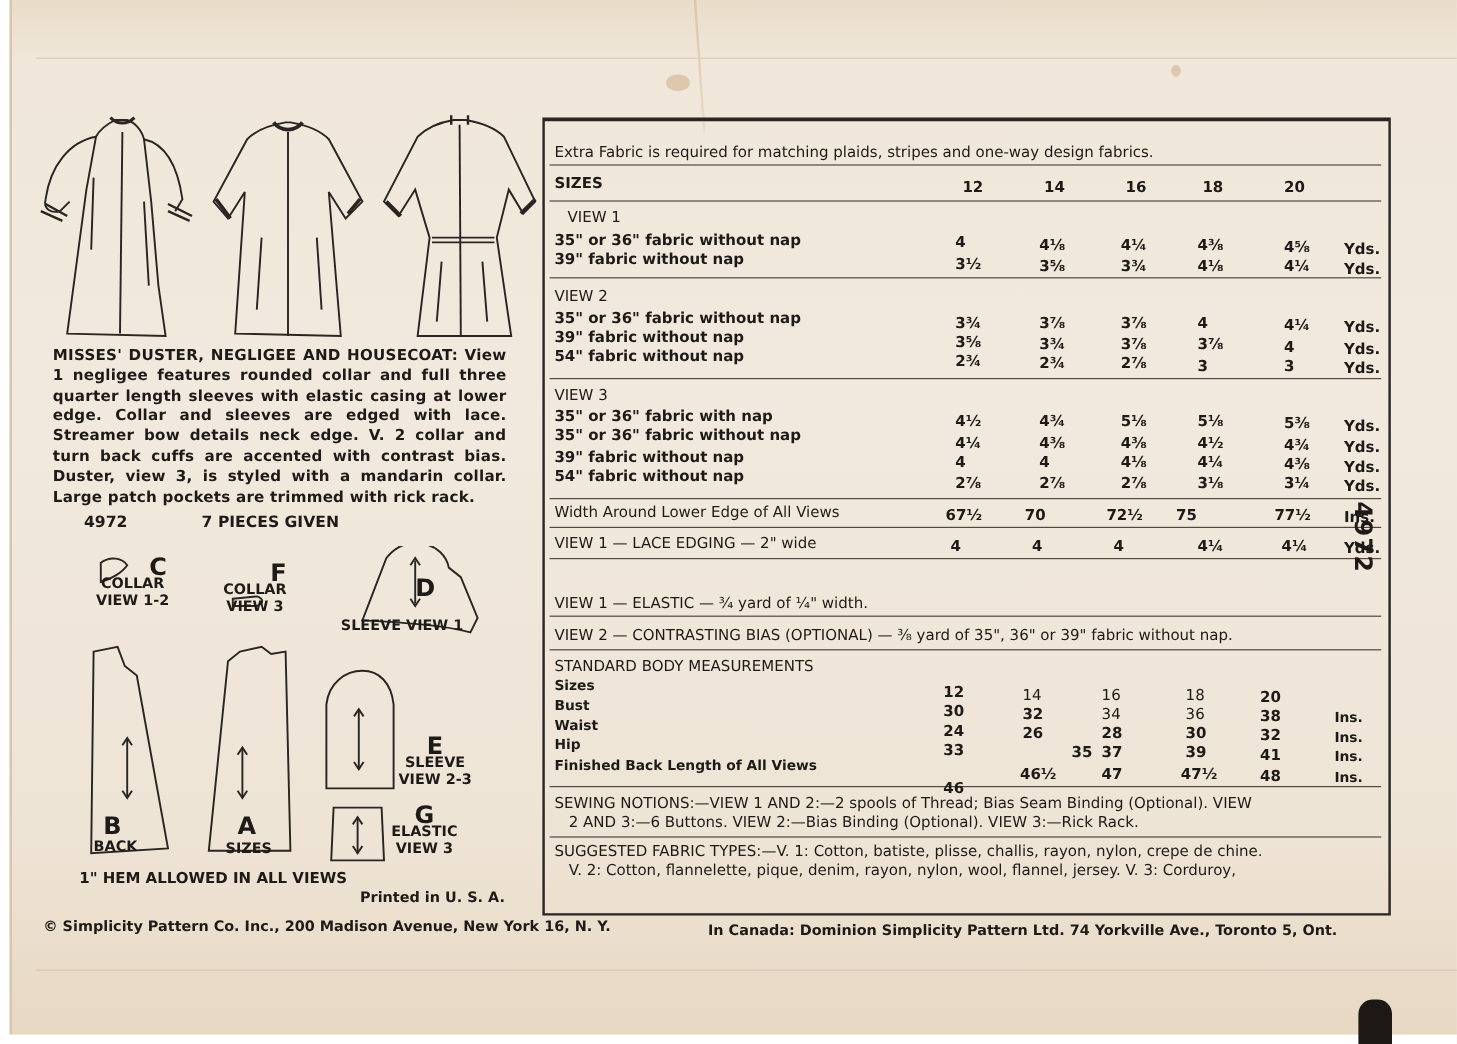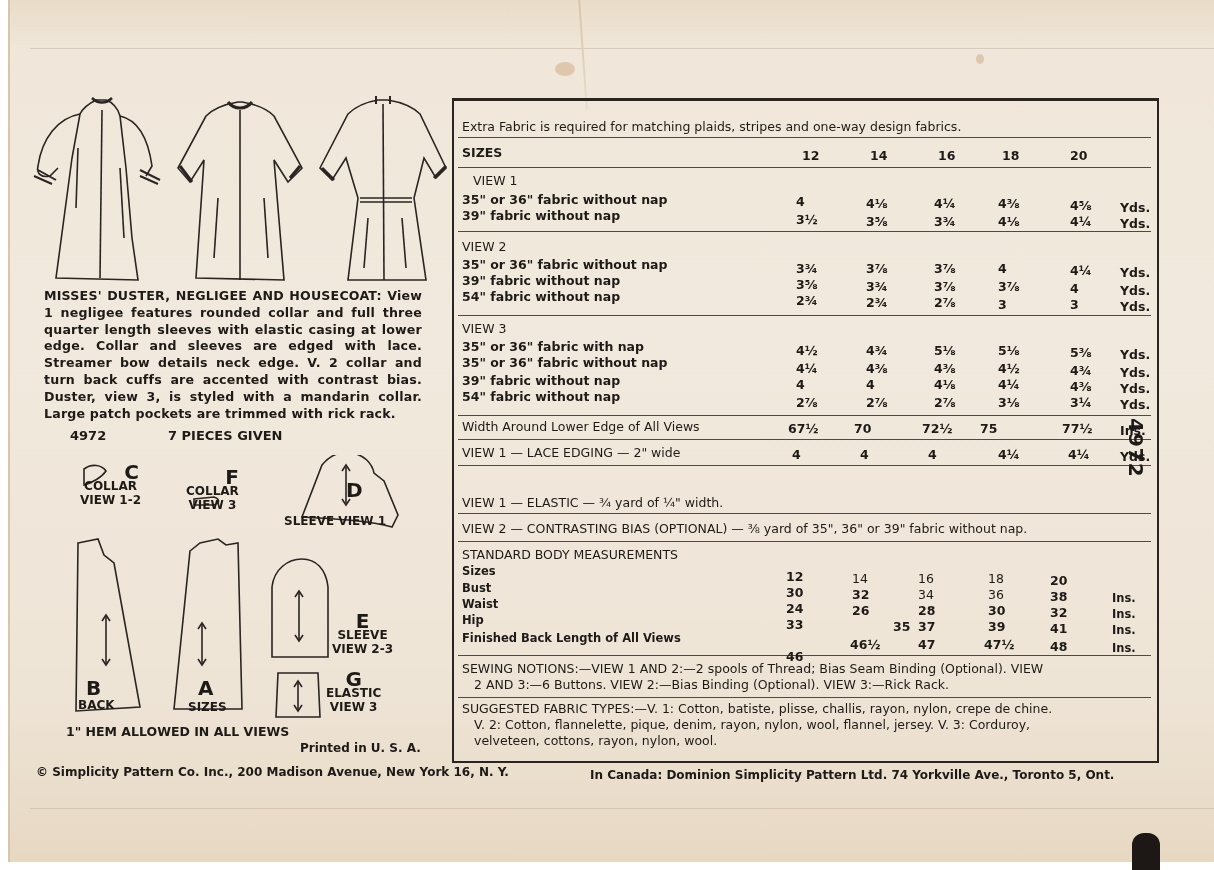--- a/index.html
+++ b/index.html
@@ -285,21 +285,20 @@
   <div class="row" style="top:554px;height:42px;">
     <div class="notes" style="top:6px;font-weight:normal;">
       <span>SEWING NOTIONS:—VIEW 1 AND 2:—2 spools of Thread; Bias Seam Binding (Optional). VIEW</span>
       <span class="indent">2 AND 3:—6 Buttons. VIEW 2:—Bias Binding (Optional). VIEW 3:—Rick Rack.</span>
     </div>
   </div>
   <div style="position:absolute;left:4px;right:6px;top:596px;height:60px;">
     <div class="notes" style="top:4px;font-weight:normal;">
       <span>SUGGESTED FABRIC TYPES:—V. 1: Cotton, batiste, plisse, challis, rayon, nylon, crepe de chine.</span>
       <span class="indent">V. 2: Cotton, flannelette, pique, denim, rayon, nylon, wool, flannel, jersey. V. 3: Corduroy,</span>
-      <span class="indent">velveteen, cottons, rayon, nylon, wool.</span>
     </div>
   </div>
 </div>
 
 <div class="vert">4972</div>
 
 <div class="footer" style="left:36px;">© Simplicity Pattern Co. Inc., 200 Madison Avenue, New York 16, N. Y.</div>
 <div class="footer" style="left:590px;top:768px;">In Canada: Dominion Simplicity Pattern Ltd. 74 Yorkville Ave., Toronto 5, Ont.</div>
 
 <div class="tab-black"></div>

